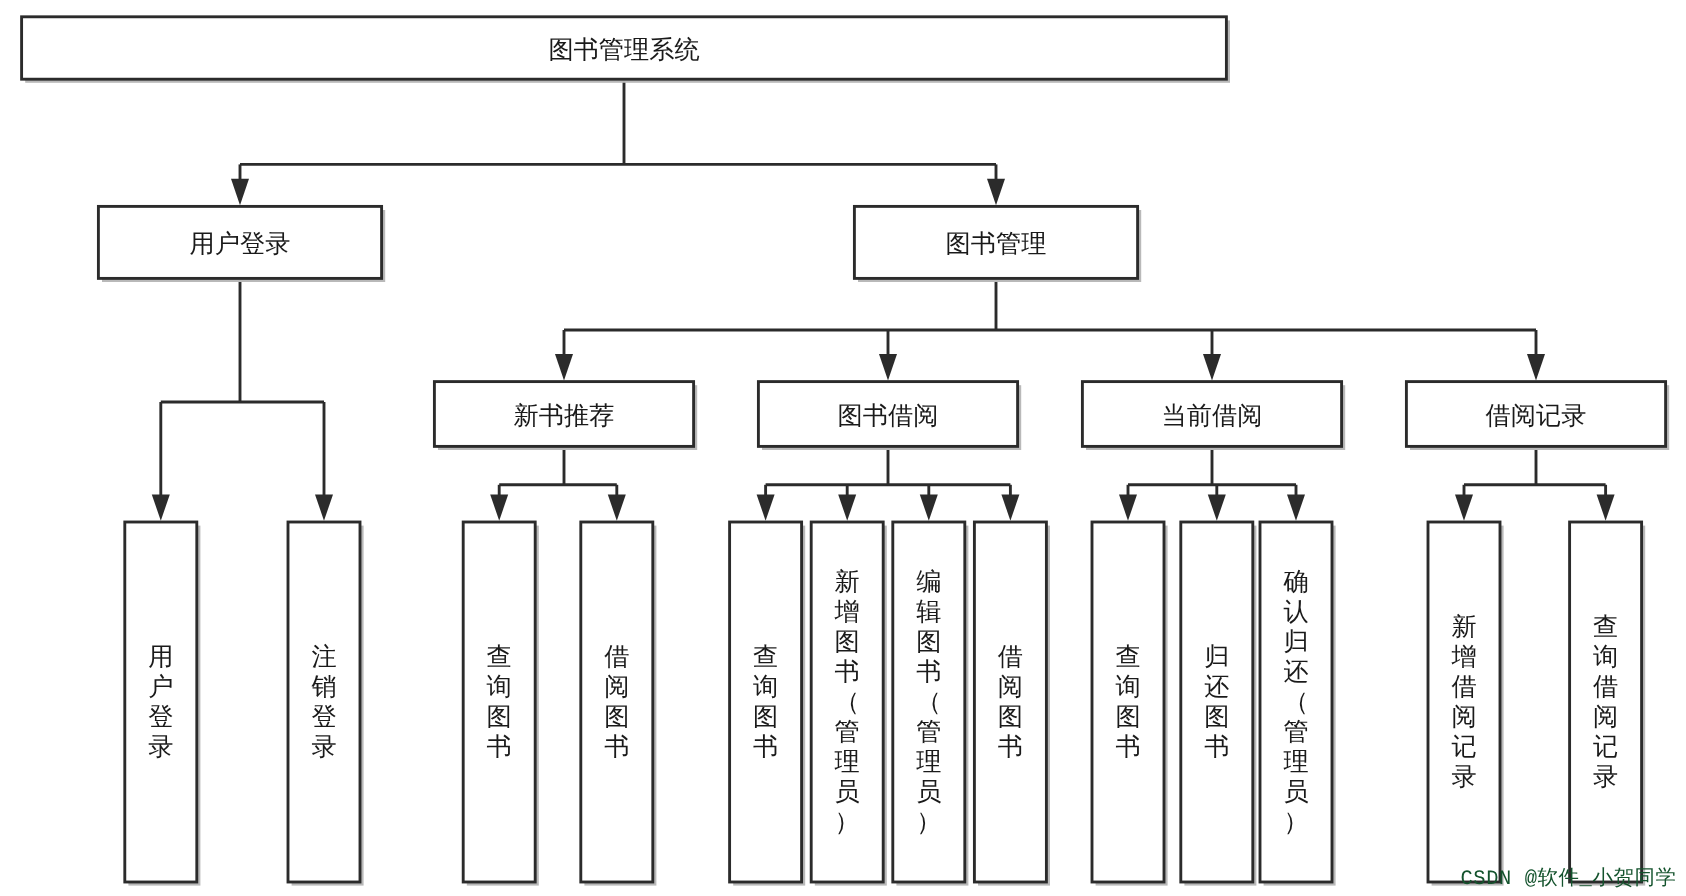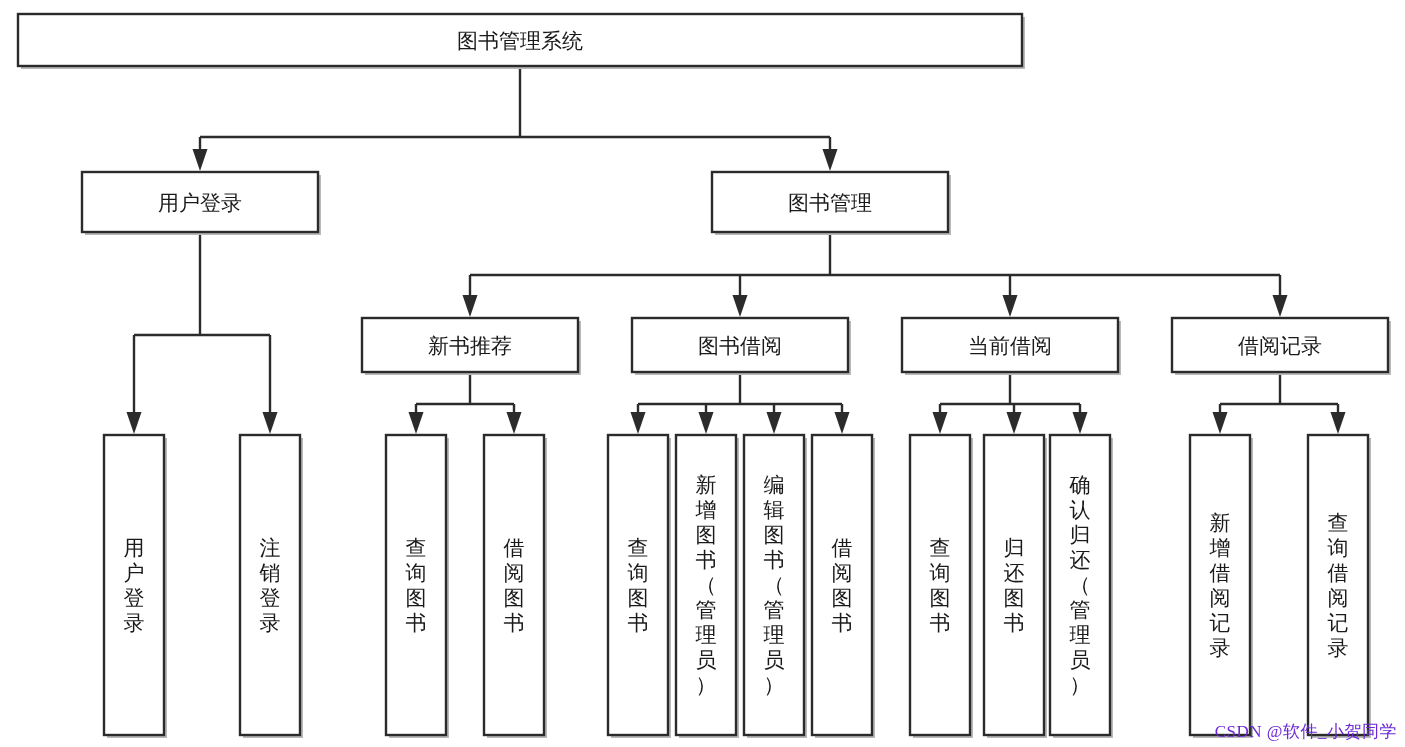--- a/index.html
+++ b/index.html
@@ -57,23 +57,23 @@
   .node-label-v {
     font-family: "DejaVu Sans", "Liberation Sans", sans-serif;
     font-size: 21px;
     fill: #1a1a1a;
     text-anchor: middle;
   }
   .watermark {
     position: absolute;
     right: 8px;
     bottom: 4px;
-    font-family: Liberation Serif, serif;
+    font-family: Liberation Mono, monospace;
     font-size: 17px;
-    color: #6d28d9;
+    color: #14532d;
     letter-spacing: 0.5px;
     white-space: nowrap;
     user-select: none;
   }
 </style>
 </head>
 <body>
 
 <div id="diagram-root">
   <svg id="flowchart" viewBox="0 0 1405 747">

